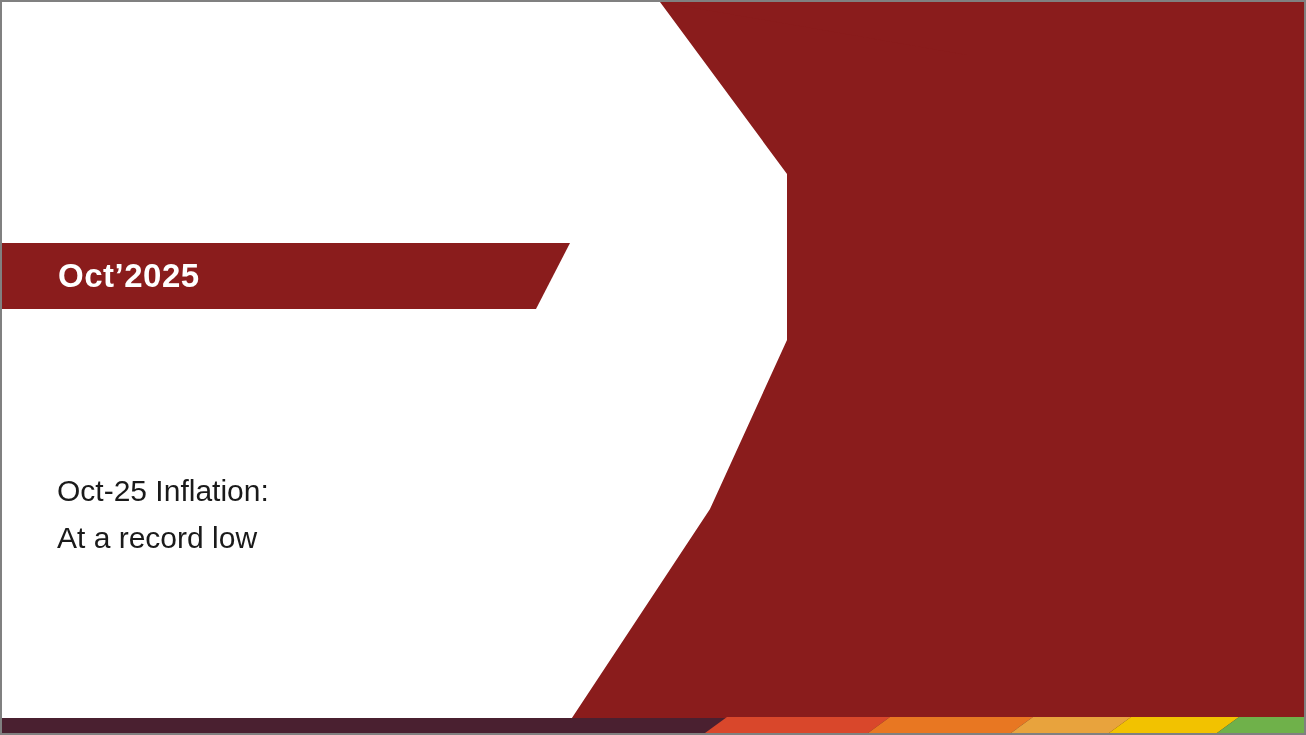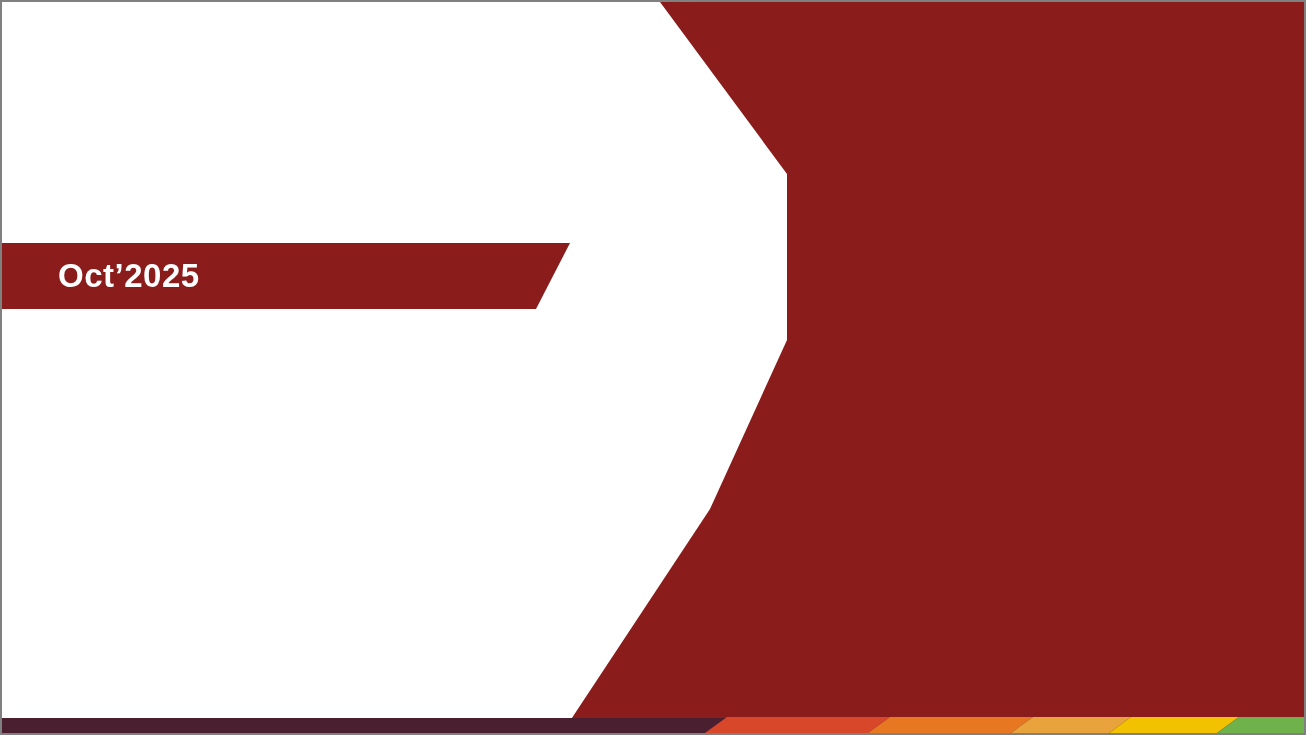--- a/index.html
+++ b/index.html
@@ -155,20 +155,22 @@
   </div>
 
   <div id="chevron"></div>
   <div id="topband"></div>
 
   <div id="ribbon">
     <span class="label">Oct’2025</span>
   </div>
 
   <div id="subtitle">
+    <div>Oct-25 Inflation:</div>
+    <div>At a record low</div>
   </div>
 
   <div id="botred"></div>
   <div id="botdark"></div>
 
   <div class="cstripe" style="left:703px;width:185px;background:#d9472b;-webkit-clip-path:polygon(22px 0,185px 0,163px 16px,0 16px);clip-path:polygon(22px 0,185px 0,163px 16px,0 16px);"></div>
   <div class="cstripe" style="left:866px;width:165px;background:#e87722;-webkit-clip-path:polygon(22px 0,165px 0,143px 16px,0 16px);clip-path:polygon(22px 0,165px 0,143px 16px,0 16px);"></div>
   <div class="cstripe" style="left:1009px;width:120px;background:#e8a33d;-webkit-clip-path:polygon(22px 0,120px 0,98px 16px,0 16px);clip-path:polygon(22px 0,120px 0,98px 16px,0 16px);"></div>
   <div class="cstripe" style="left:1107px;width:130px;background:#f2c200;-webkit-clip-path:polygon(22px 0,130px 0,108px 16px,0 16px);clip-path:polygon(22px 0,130px 0,108px 16px,0 16px);"></div>
   <div class="cstripe" style="left:1215px;width:120px;background:#6fb14a;-webkit-clip-path:polygon(22px 0,120px 0,120px 16px,0 16px);clip-path:polygon(22px 0,120px 0,120px 16px,0 16px);"></div>

